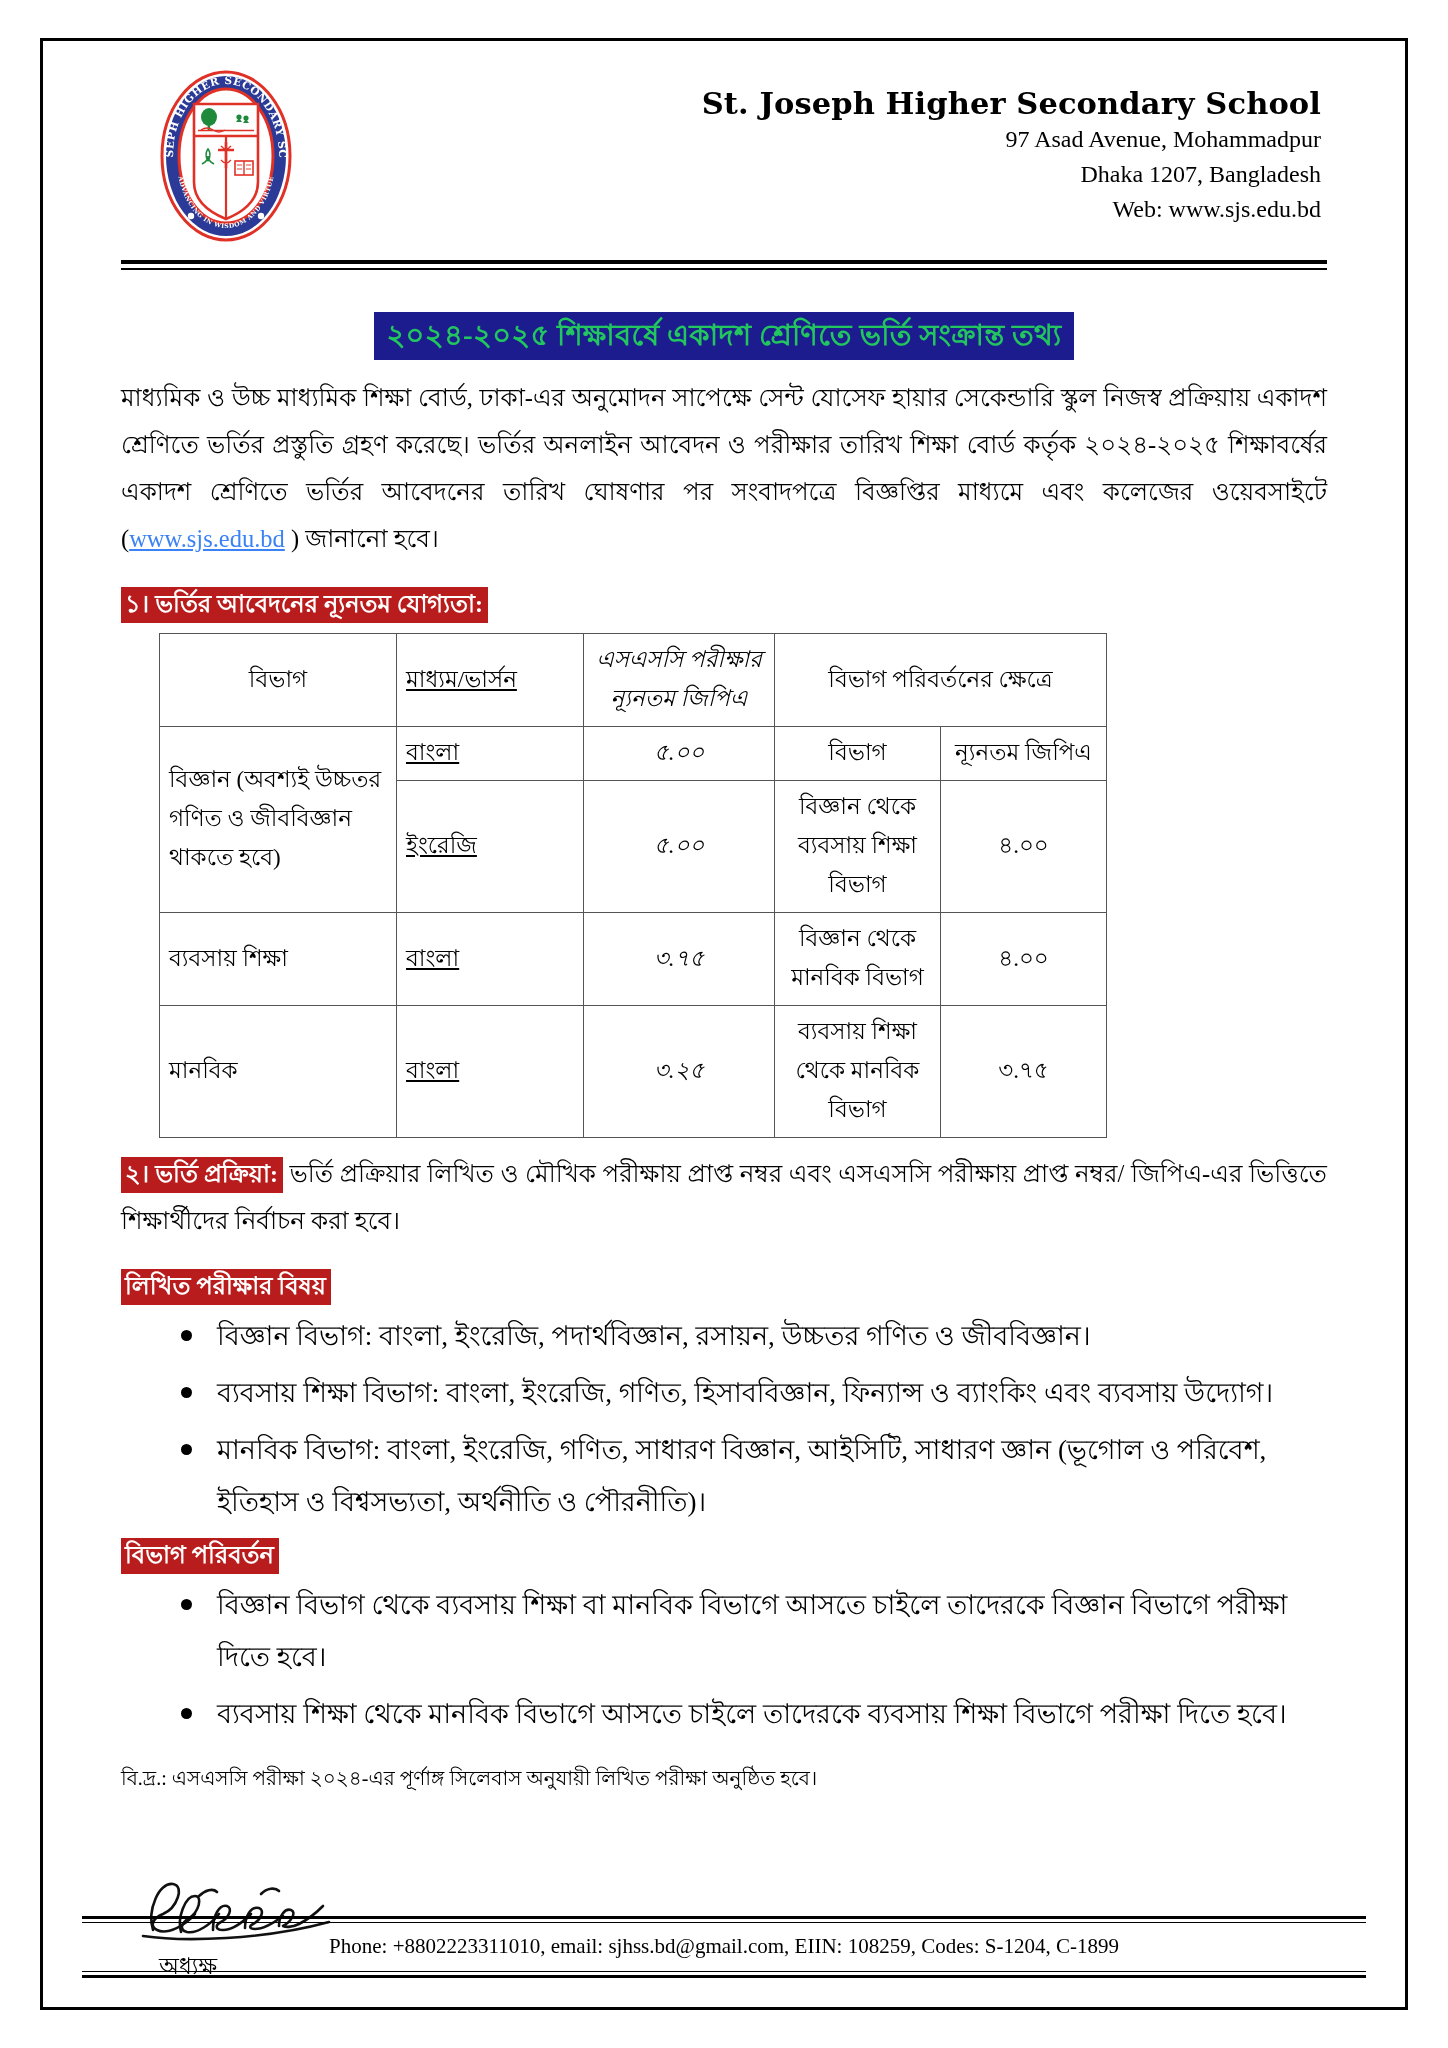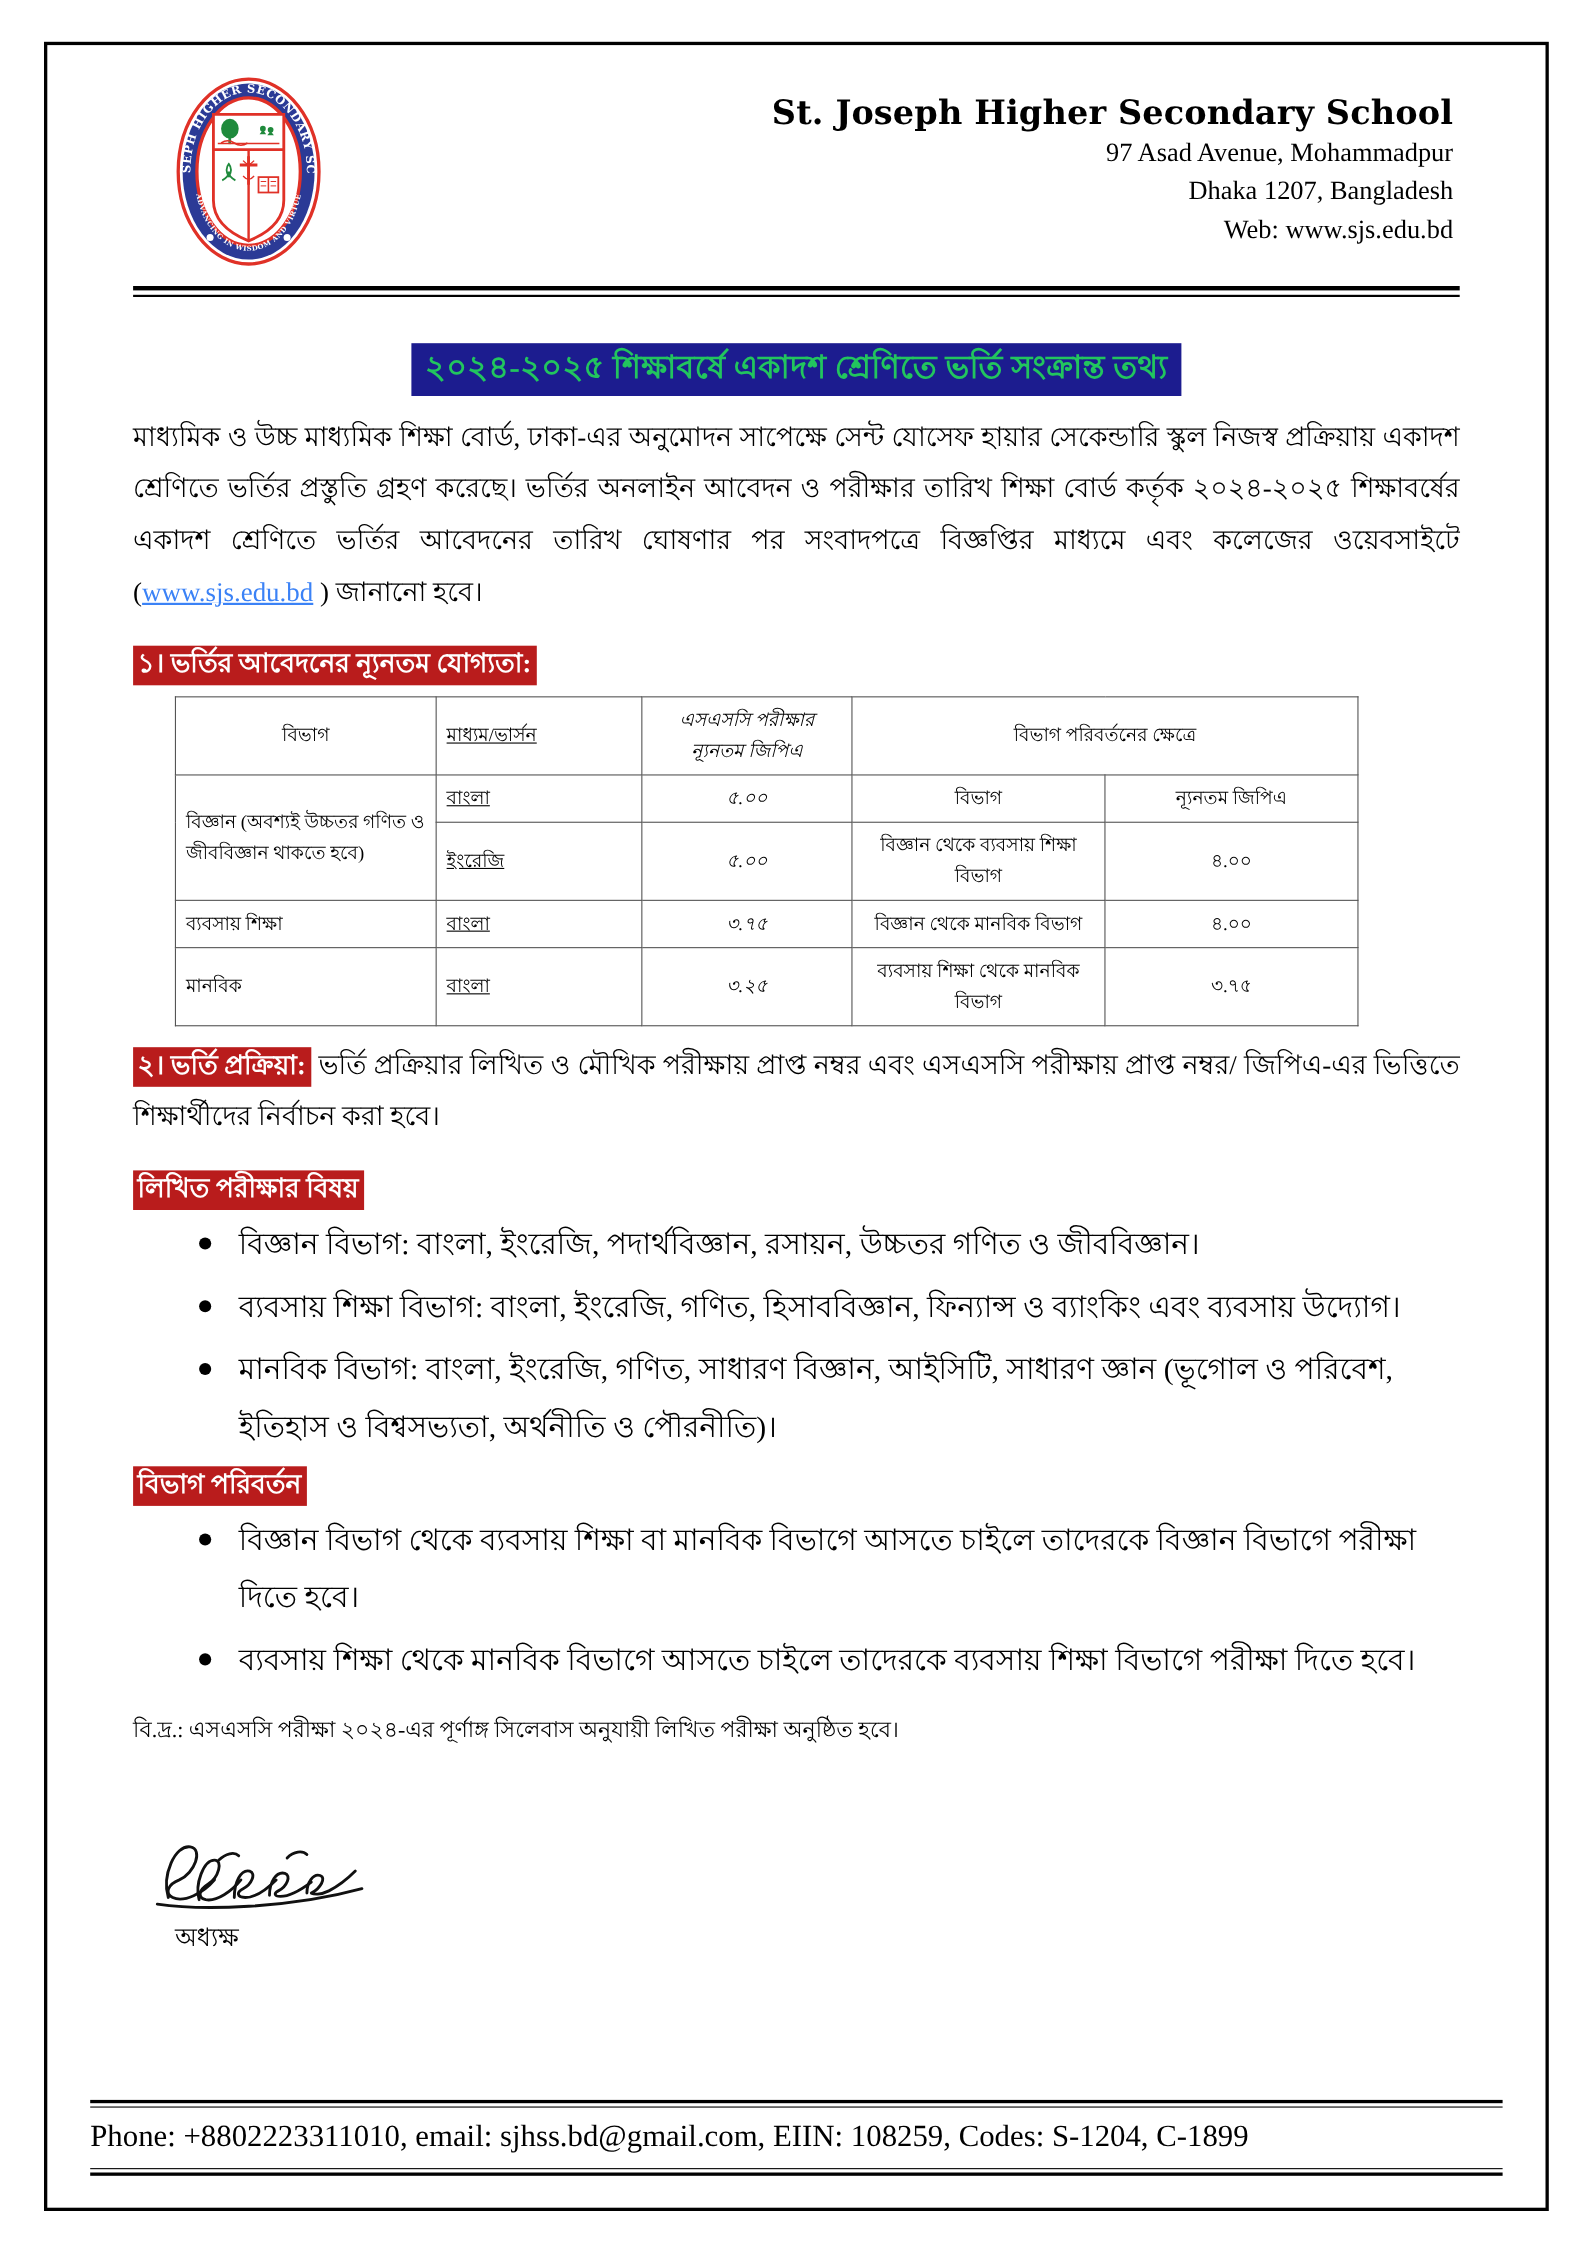--- a/index.html
+++ b/index.html
@@ -137,25 +137,25 @@
 
   .inline-para {
     font-size: 24.5px;
     line-height: 1.92;
     text-align: justify;
     margin-top: 12px;
   }
 
   
   table.info {
-    width: 1076px;
+    width: 948px;
     margin: 10px 0 0 38px;
     border-collapse: collapse;
     table-layout: fixed;
-    font-size: 17px;
+    font-size: 23px;
   }
   table.info td, table.info th {
     border: 1.5px solid #555;
     padding: 7px 9px;
     vertical-align: middle;
     font-weight: normal;
   }
   table.info .c-dept { width: 218px; }
   table.info .c-med  { width: 168px; text-align: left; text-decoration: underline; }
   table.info .c-gpa  { width: 172px; text-align: center; font-style: italic; }
@@ -214,22 +214,22 @@
     border-top: 3px solid #000;
     border-bottom: 1.5px solid #000;
     height: 3px;
   }
   .foot-rule-bot {
     border-top: 1.5px solid #000;
     border-bottom: 3px solid #000;
     height: 3px;
   }
   .footer-text {
-    text-align: left;
-    font-size: 28px;
+    text-align: center;
+    font-size: 21px;
     padding: 11px 0 12px 0;
   }
 </style>
 </head>
 <body>
 
 <div class="page">
   <div class="page-border"></div>
 
   <div class="inner">

